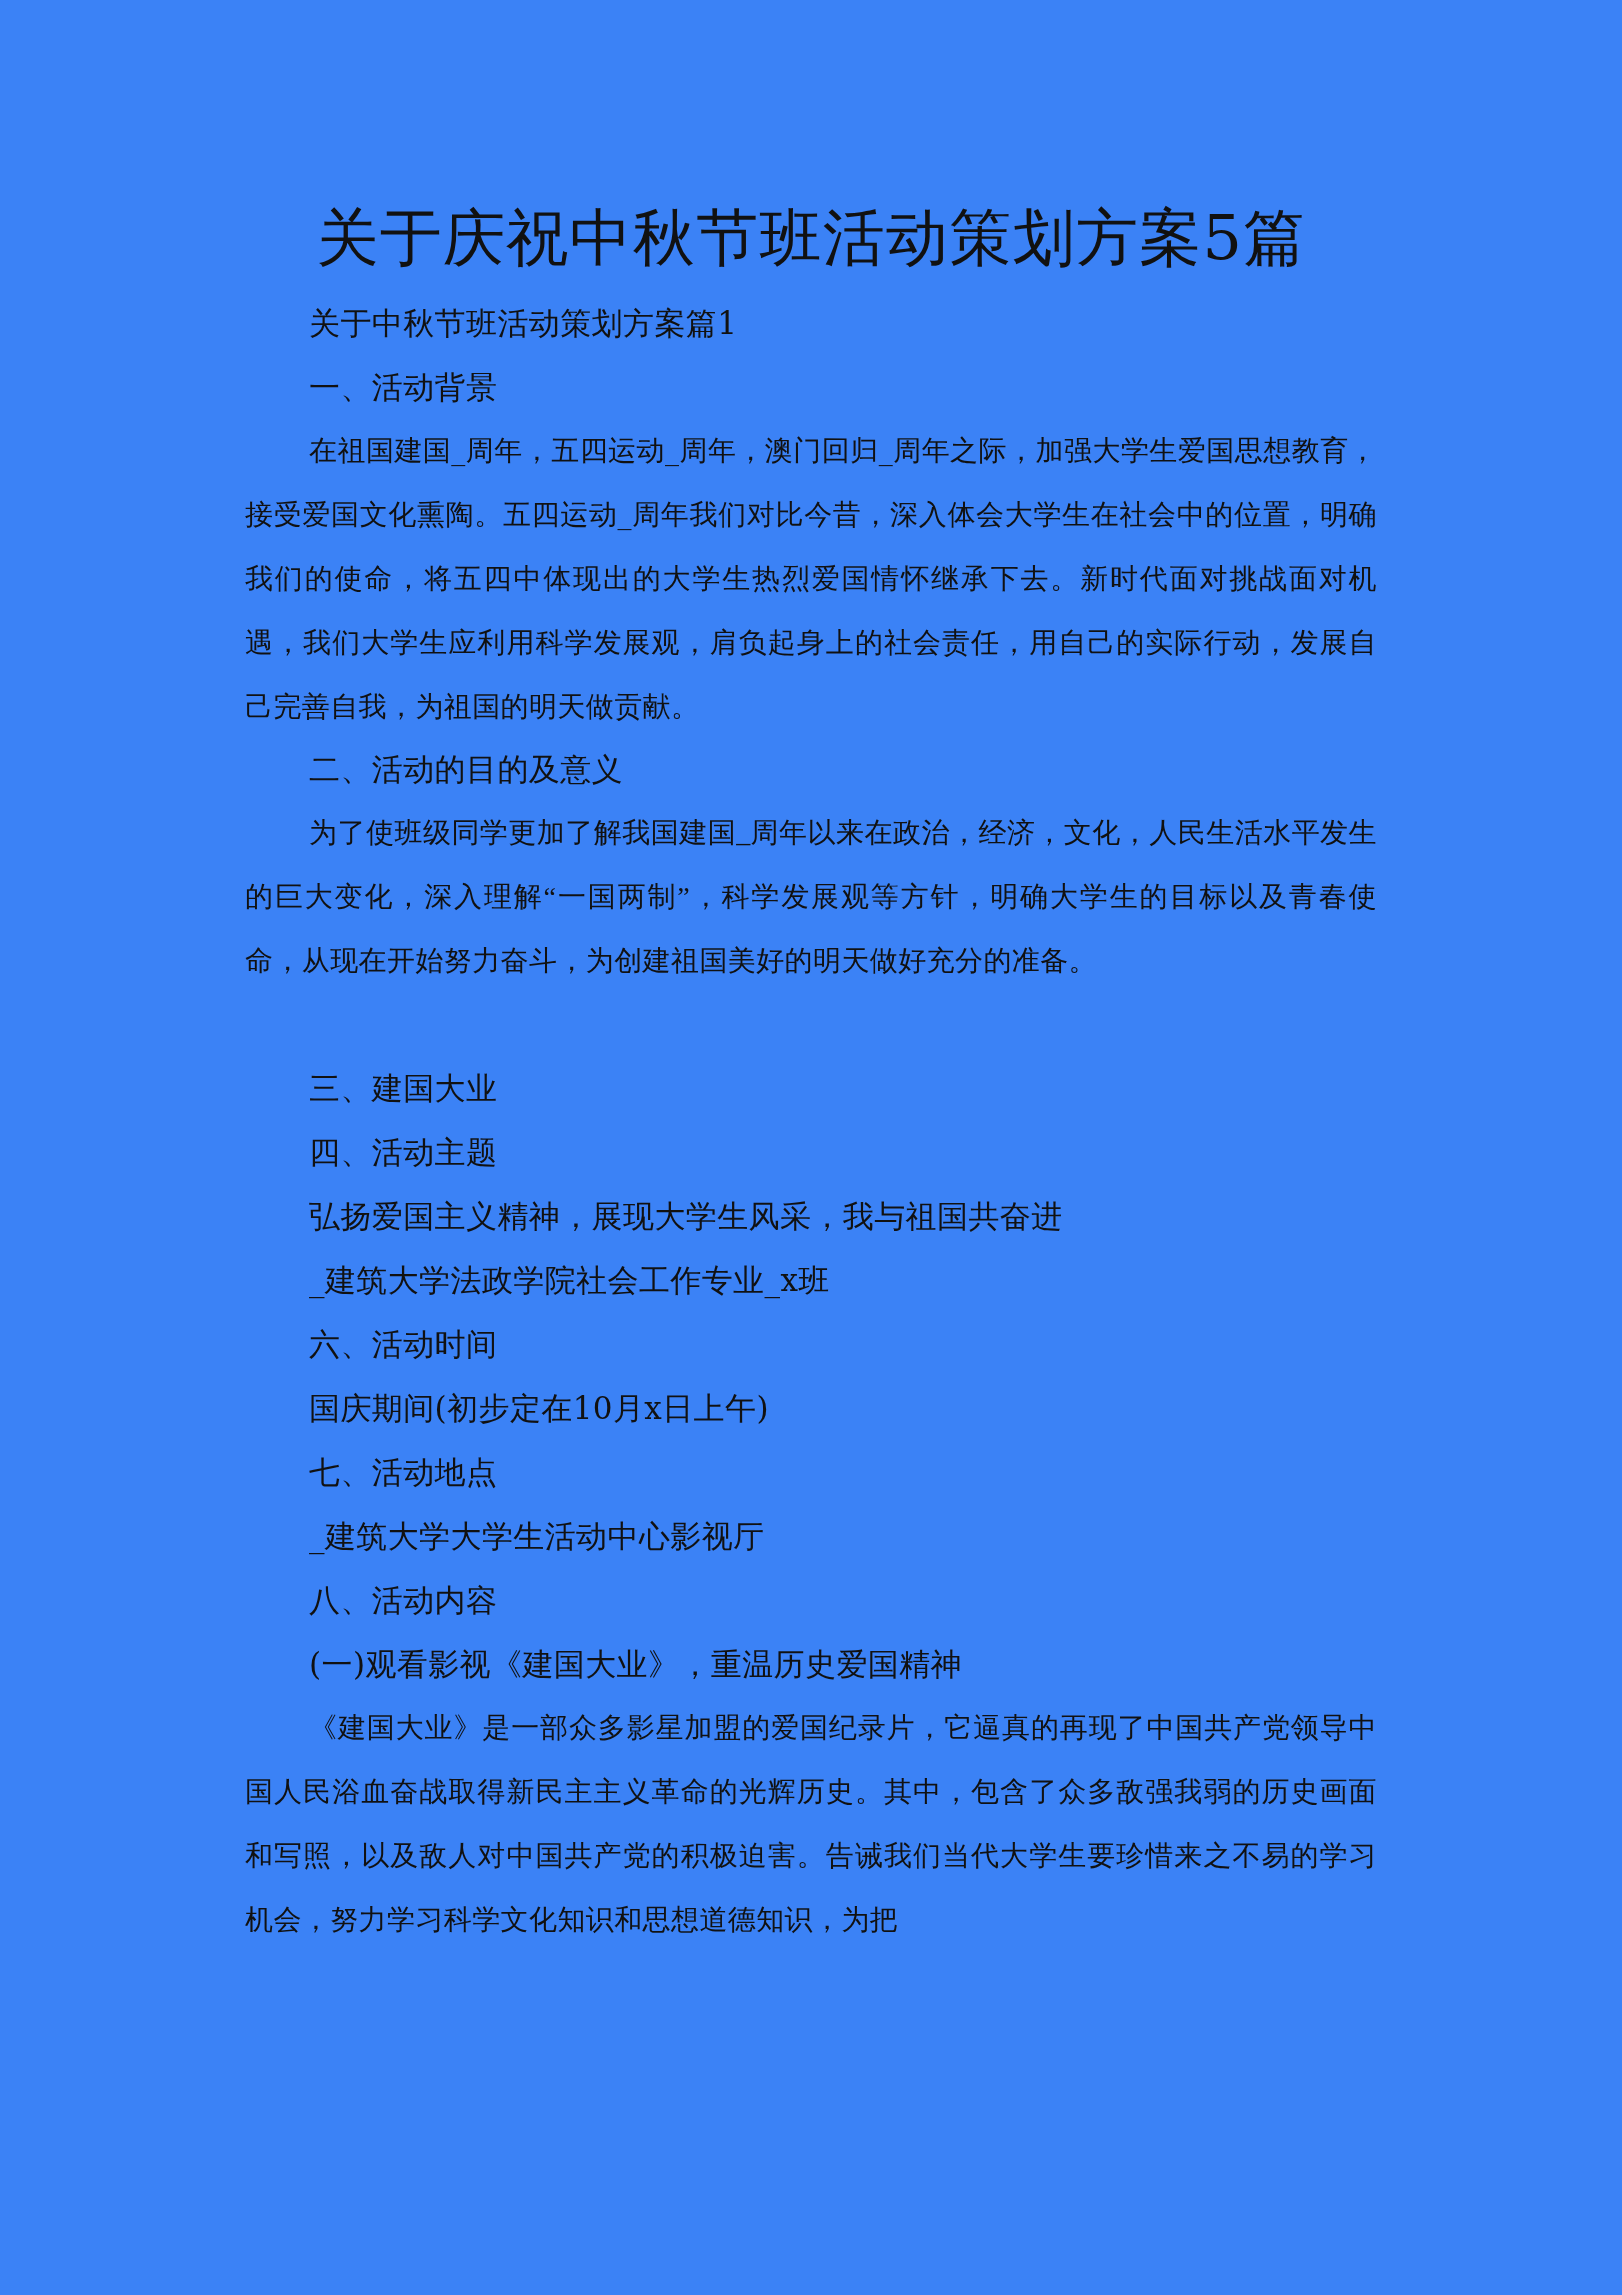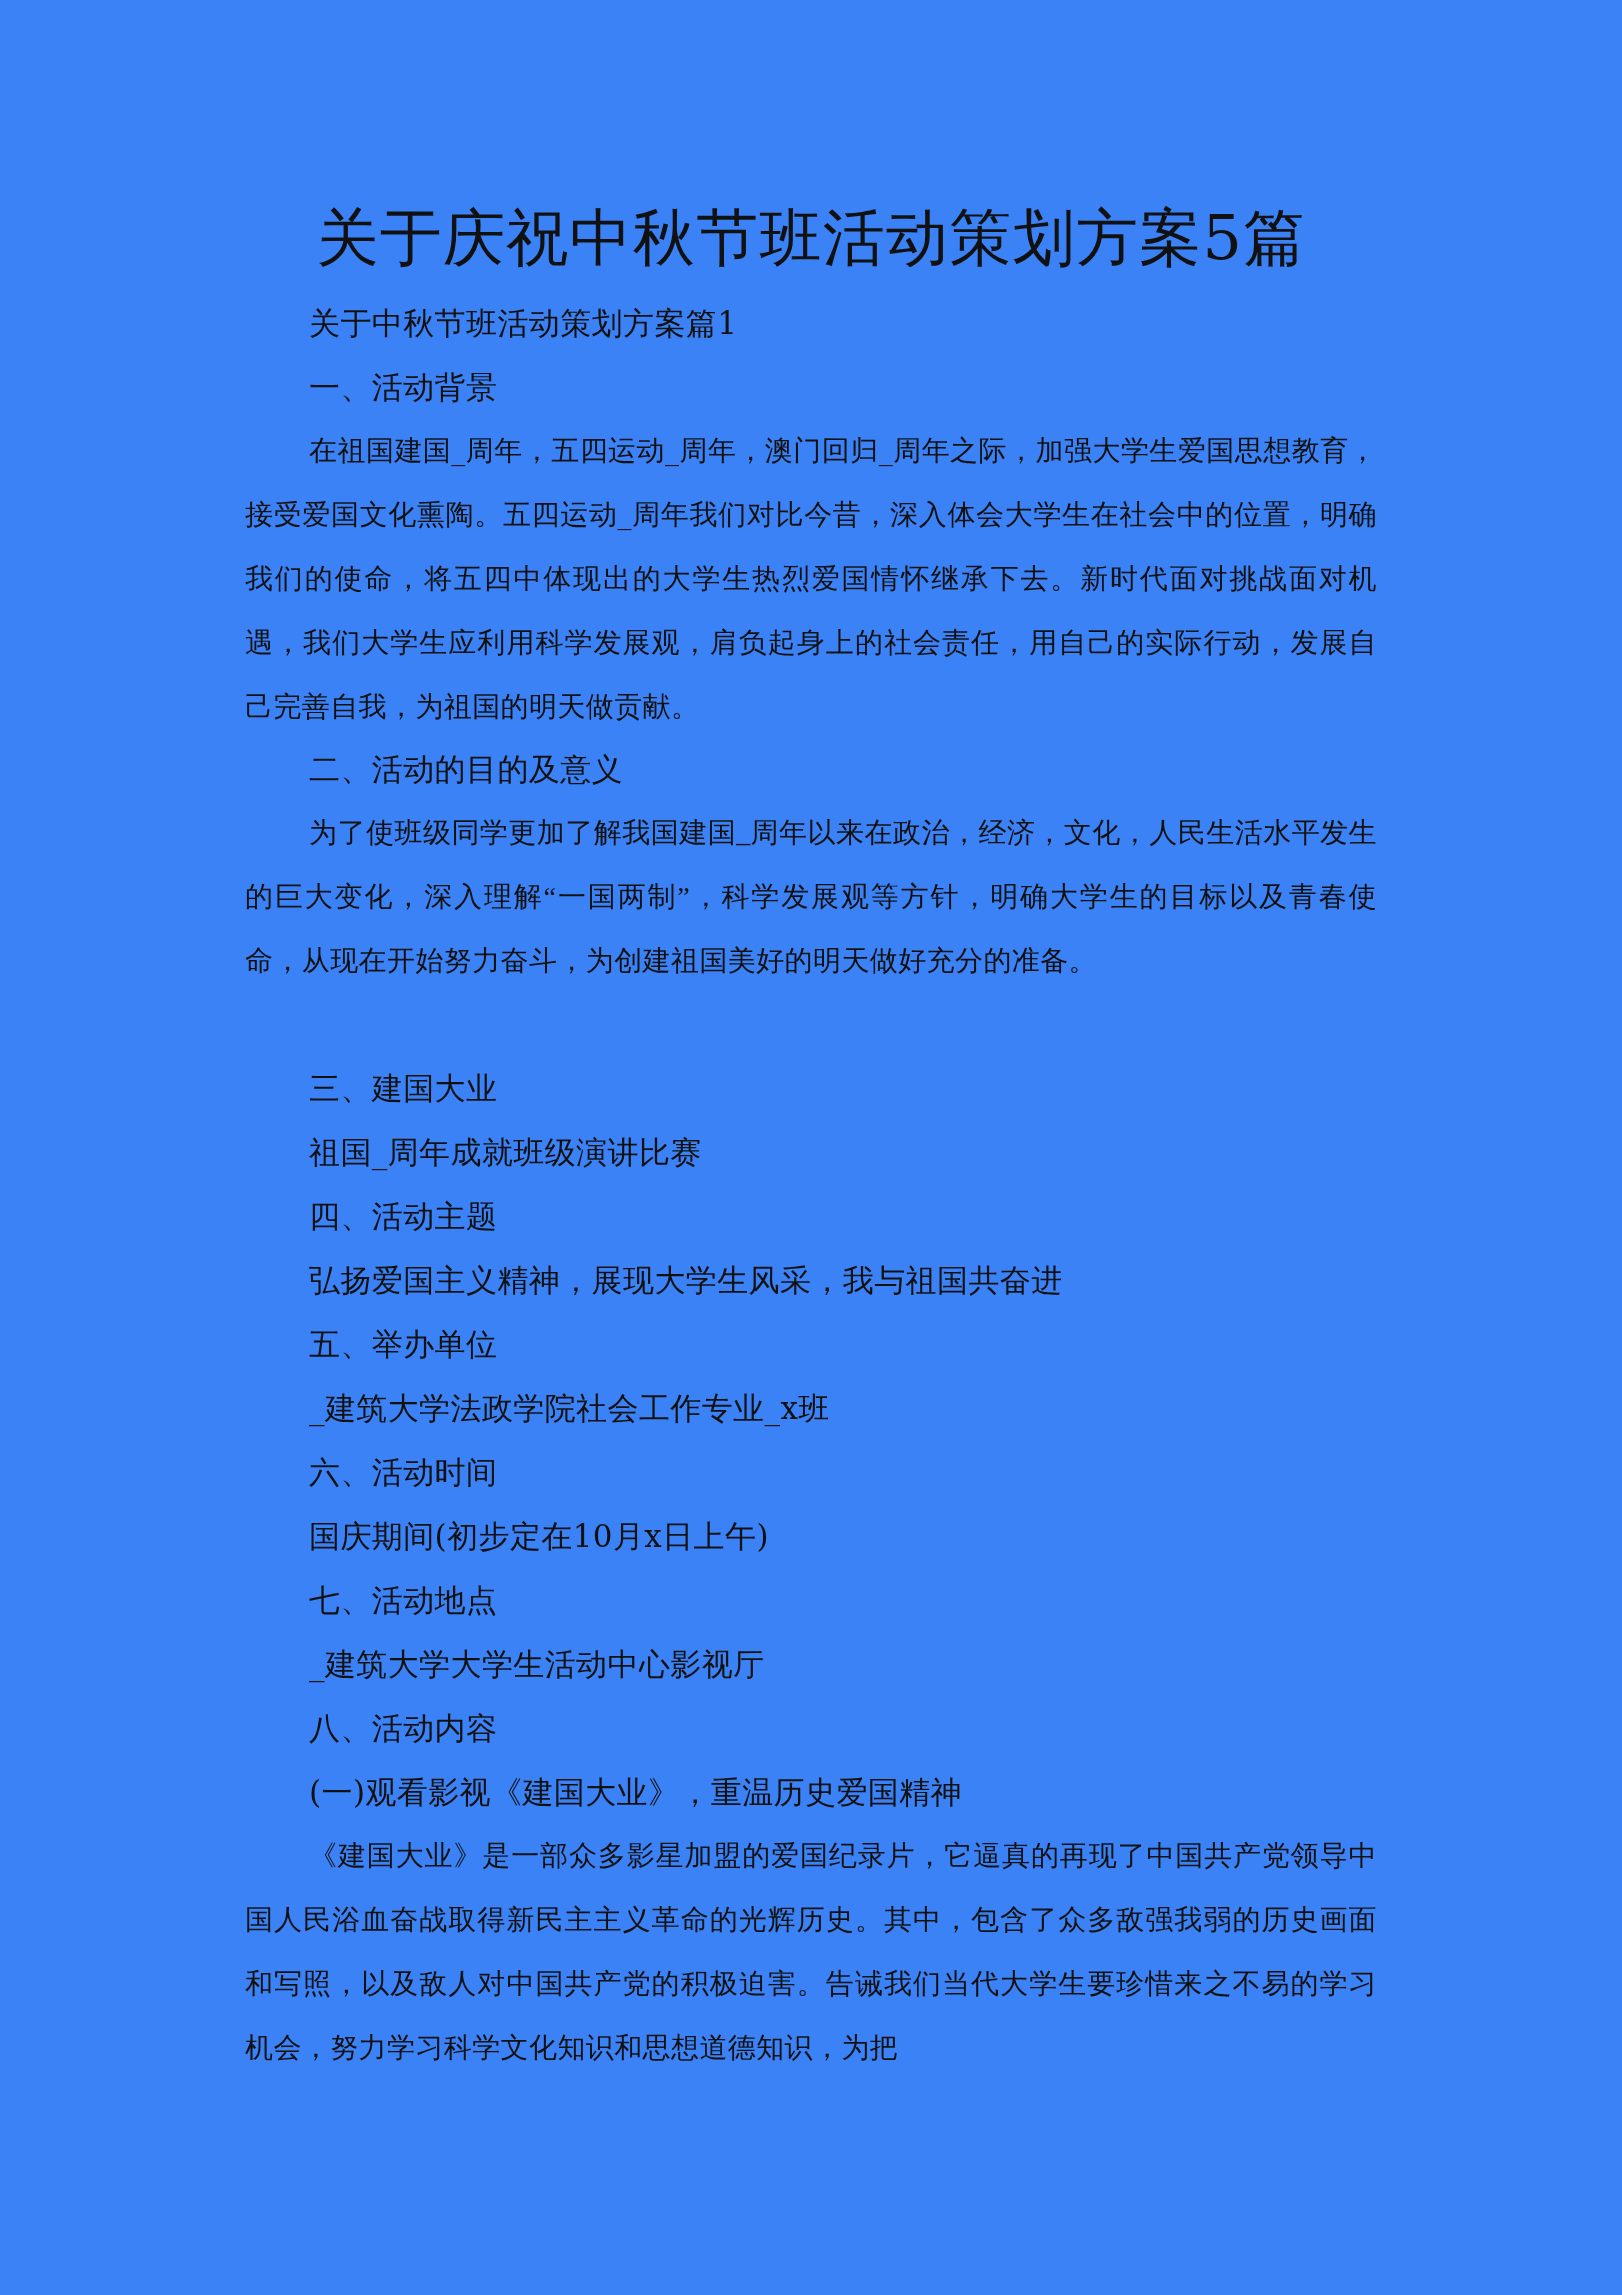--- a/index.html
+++ b/index.html
@@ -70,26 +70,24 @@
   <div class="body">
     <p class="line indent">关于中秋节班活动策划方案篇1</p>
 
     <p class="line indent">一、活动背景</p>
     <p class="para" style="height:318px;">在祖国建国_周年，五四运动_周年，澳门回归_周年之际，加强大学生爱国思想教育，接受爱国文化熏陶。五四运动_周年我们对比今昔，深入体会大学生在社会中的位置，明确我们的使命，将五四中体现出的大学生热烈爱国情怀继承下去。新时代面对挑战面对机遇，我们大学生应利用科学发展观，肩负起身上的社会责任，用自己的实际行动，发展自己完善自我，为祖国的明天做贡献。</p>
 
     <p class="line indent">二、活动的目的及意义</p>
     <p class="para" style="height:255px;font-family:Liberation Serif, serif;">为了使班级同学更加了解我国建国_周年以来在政治，经济，文化，人民生活水平发生的巨大变化，深入理解“一国两制”，科学发展观等方针，明确大学生的目标以及青春使命，从现在开始努力奋斗，为创建祖国美好的明天做好充分的准备。</p>
 
     <p class="line indent">三、建国大业</p>
-    <p class="line indent">祖国_周年成就班级演讲比赛</p>
 
     <p class="line indent">四、活动主题</p>
     <p class="line indent">弘扬爱国主义精神，展现大学生风采，我与祖国共奋进</p>
 
-    <p class="line indent">五、举办单位</p>
     <p class="line indent">_建筑大学法政学院社会工作专业_x班</p>
 
     <p class="line indent">六、活动时间</p>
     <p class="line indent">国庆期间(初步定在10月x日上午)</p>
 
     <p class="line indent">七、活动地点</p>
     <p class="line indent">_建筑大学大学生活动中心影视厅</p>
 
     <p class="line indent">八、活动内容</p>
     <p class="line indent">(一)观看影视《建国大业》，重温历史爱国精神</p>

